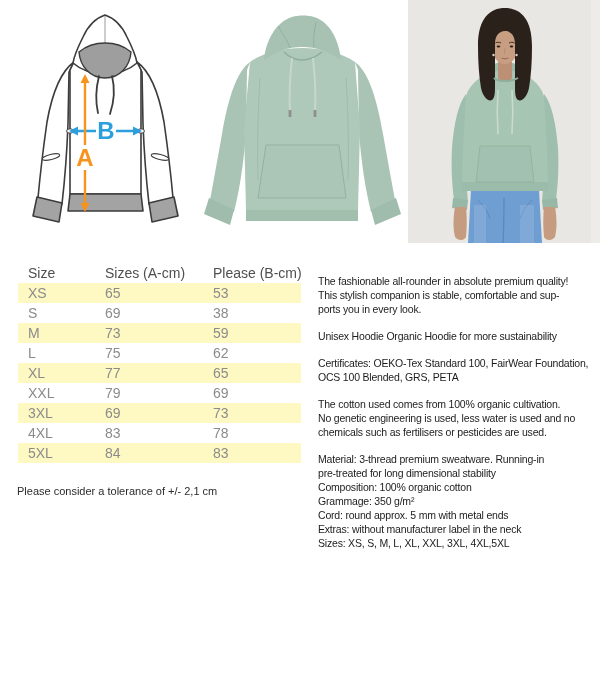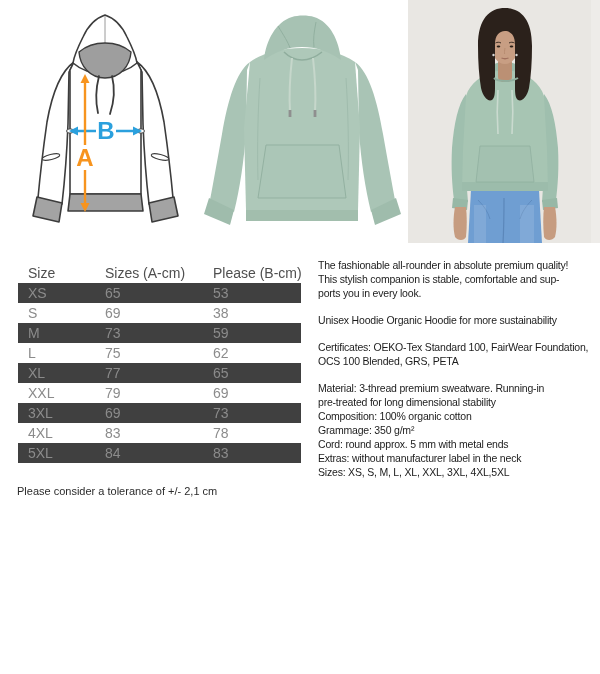--- a/index.html
+++ b/index.html
@@ -16,25 +16,25 @@
   .diagram-wrap{left:28px;top:10px;width:155px;height:222px}
   .flat-wrap{left:200px;top:8px;width:205px;height:225px}
   .model-wrap{left:408px;top:0;width:192px;height:243px}
   
   .size-table{left:18px;top:262px;width:283px;font-size:14px}
   .tr{display:grid;grid-template-columns:87px 108px 88px;height:20px;align-items:center}
   .tr.head{height:21px}
   .tr.head .td{color:#4f4f4f}
   .tr .td{color:#8b8b8b;white-space:nowrap}
   .td:first-child{padding-left:10px}
-  .tr.stripe{background:#404040}
+  .tr.stripe{background:#fef9c3}
   
   .tolerance{left:17px;top:485px;font-size:11px;color:#2b2b2b;white-space:nowrap}
   
-  .description{left:318px;top:258px;width:280px;font-size:10.5px;line-height:14px;color:#1c1c1c;letter-spacing:-0.2px}
+  .description{left:318px;top:274px;width:280px;font-size:10.5px;line-height:14px;color:#1c1c1c;letter-spacing:-0.2px}
   .description p{margin:0 0 13px 0;white-space:nowrap}
 </style>
 </head>
 <body>
 
 <svg class="abs diagram-wrap" viewBox="0 0 155 222">
 
   <path d="M46,52 C32,62 24,84 19,112 C15,140 12,166 10,188 L34,194 C37,168 39,140 40,114 L41,62 Z" fill="#ffffff" stroke="#3c3c3c" stroke-width="1.6" stroke-linejoin="round"></path>
   <path d="M9,187 L34,193 L31,212 L5,206 Z" fill="#a3a3a3" stroke="#3c3c3c" stroke-width="1.6" stroke-linejoin="round"></path>
 
@@ -211,14 +211,15 @@
       </div>
     </div>
 </div>
 
 <div class="abs tolerance">Please consider a tolerance of +/- 2,1 cm</div>
 
 <div class="abs description" id="description">
     <p>The fashionable all-rounder in absolute premium quality!<br>This stylish companion is stable, comfortable and sup-<br>ports you in every look.</p>
     <p>Unisex Hoodie Organic Hoodie for more sustainability</p>
     <p>Certificates: OEKO-Tex Standard 100, FairWear Foundation,<br>OCS 100 Blended, GRS, PETA</p>
+    <p>The cotton used comes from 100% organic cultivation.<br>No genetic engineering is used, less water is used and no<br>chemicals such as fertilisers or pesticides are used.</p>
     <p>Material: 3-thread premium sweatware. Running-in<br>pre-treated for long dimensional stability<br>Composition: 100% organic cotton<br>Grammage: 350 g/m²<br>Cord: round approx. 5 mm with metal ends<br>Extras: without manufacturer label in the neck<br>Sizes: XS, S, M, L, XL, XXL, 3XL, 4XL,5XL</p>
   </div>
 
 </body></html>

